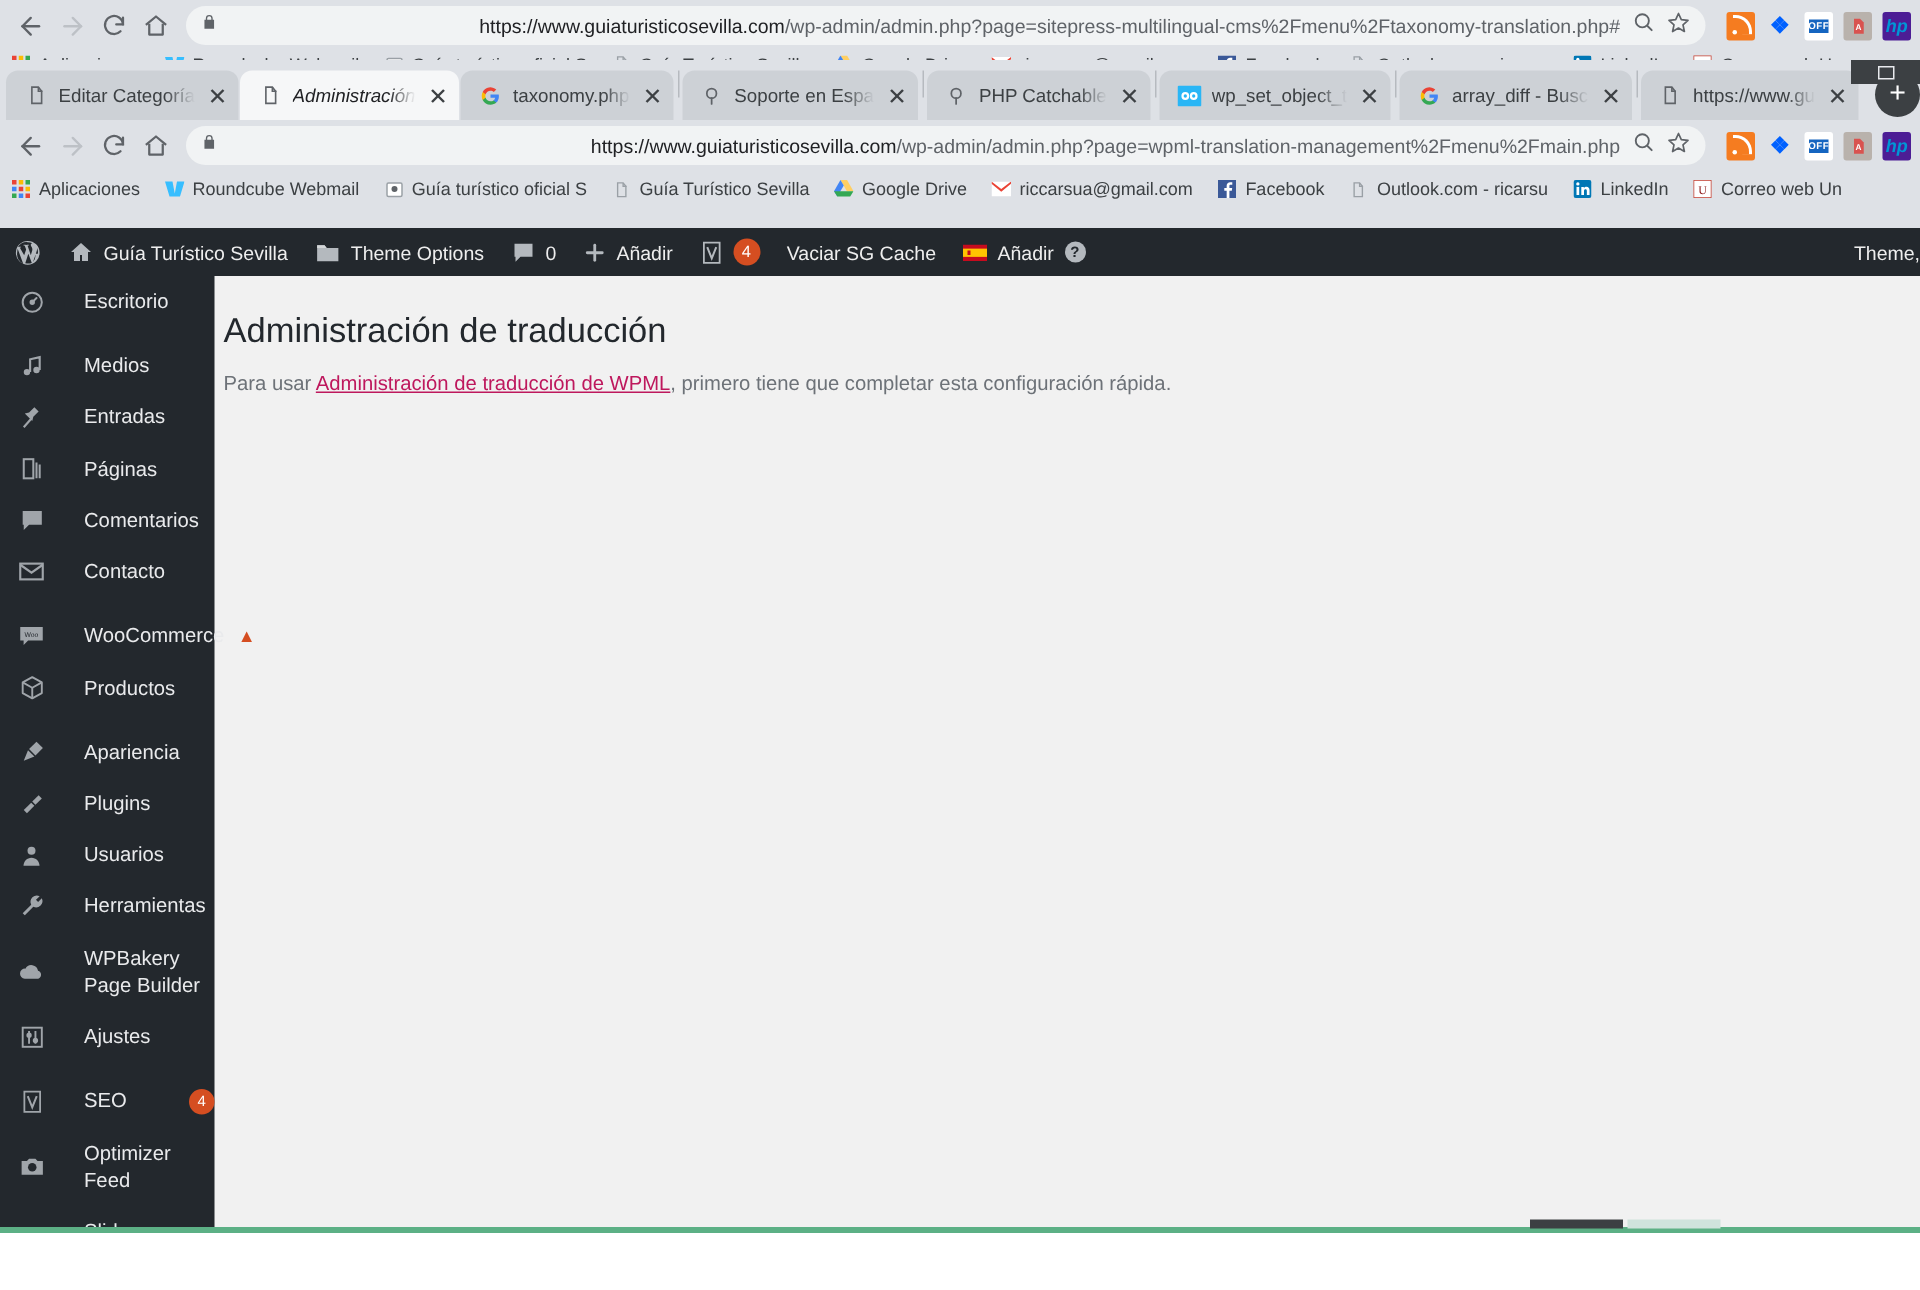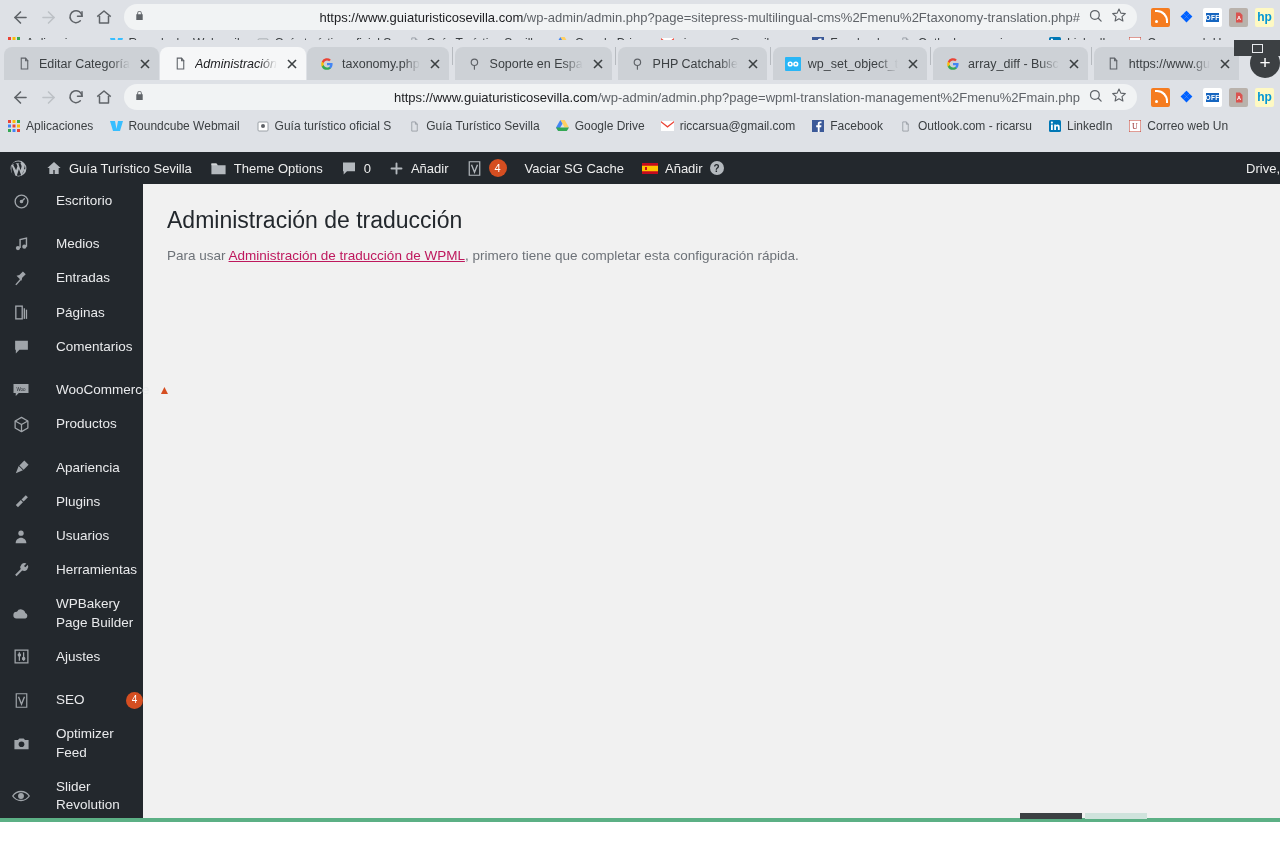--- a/index.html
+++ b/index.html
@@ -47,21 +47,21 @@
          font-size: 9px; color: #fff; font-weight: bold; }
   .ext-rss { background: #f57c20; }
   .ext-rss::before{ content:""; position:absolute; left:4px; bottom:4px; width:3px;height:3px;border-radius:50%;background:#fff;}
   .ext-rss::after{ content:""; position:absolute; left:4px; bottom:4px; width:11px;height:11px;
       border:2px solid #fff; border-left:0; border-bottom:0; border-radius:0 11px 0 0; }
   .ext-dbox { background: #dee1e6; color: #0061ff; font-size: 15px; }
   .ext-off { background: #fff; overflow:hidden; }
   .ext-off .top { height: 10px; background: linear-gradient(135deg,#ff9800 0%,#ffc107 60%,#fff 60%); }
   .ext-off .bot { height: 9px; background: #1565c0; color:#fff; font-size:6.5px; text-align:center; line-height:9px; letter-spacing:.3px;}
   .ext-pdf { background: #b9b2ac; display:flex;align-items:center;justify-content:center; }
-  .ext-hp { background: #fef9c3; color: #0096d6; font-size: 12px; font-weight: bold;}
+  .ext-hp { background: #4c1d95; color: #0096d6; font-style: italic; font-size: 12px; font-weight: bold;}
 
   .bookmarks {
     height: 17px; display: flex; align-items: center; gap: 0px;
     background: #dee1e6; padding: 0 7px; overflow: hidden;
   }
   .bm { display: flex; align-items: center; gap: 5px; padding: 0 7px 0 0; margin-right:9px; flex:0 0 auto;}
   .bm-label { font-size: 12px; color: #3c4043; white-space: nowrap; }
   .bm-ico { width: 14px; height: 14px; flex:0 0 auto; display:flex;align-items:center;justify-content:center;}
 
   
@@ -143,21 +143,21 @@
   .menu-item .mi-ico { width: 20px; flex: 0 0 20px; display:flex;align-items:center;justify-content:center; color:#a0a5aa;}
   .menu-label { flex: 1 1 auto; margin-left: 16px; }
   .menu-sep { height: 9px; }
   .warn-tri { color:#d54e21; font-size: 12px; }
   .badge-sm {
     background:#d54e21; color:#fff; border-radius:10px; min-width:17px; height:17px;
     font-size:10px; display:inline-flex;align-items:center;justify-content:center; padding:0 5px; margin-left:5px;
   }
 
   
-  .content { flex: 1 1 auto; background: #f1f1f1; padding: 22px 0 0 24px; }
+  .content { flex: 1 1 auto; background: #f1f1f1; padding: 22px 0 0 6px; }
   .page-title {
     font-size: 23px; font-weight: 400; color: #23282d;
     line-height: 1.3; margin-bottom: 12px;
   }
   .page-desc { font-size: 13.5px; color: #6d7278; }
   .page-desc a { color: #be185d; text-decoration: underline; }
 
   
   .greenline { position:absolute; left:0; top: 818px; width: 1280px; height: 4px; background:#5cb085; }
   .whitestrip { position:absolute; left:0; top: 822px; width:1280px; height:38px; background:#ffffff; }
@@ -697,21 +697,21 @@
             <svg class="flag" viewBox="0 0 16 11">
                 <rect width="16" height="11" fill="#c60b1e"></rect>
                 <rect y="2.75" width="16" height="5.5" fill="#ffc400"></rect>
                 <rect x="3" y="4" width="2" height="3" fill="#c60b1e"></rect>
               </svg>
           </span>
           <span>Añadir</span>
           <span class="help-ico">?</span>
         </div>
         <div class="ab-right">
-          <span>Drive,</span>
+          <span>Theme,</span>
         </div>
       </div>
 
       <div class="wrapper">
         <div class="sidebar">
 
           <div class="menu-item">
             <span class="mi-ico">
                 <svg width="17" height="17" viewBox="0 0 24 24" fill="none" stroke="currentColor" stroke-width="1.9">
                   <circle cx="12" cy="12" r="9"></circle>
@@ -752,20 +752,29 @@
               </span>
             <span class="menu-label">Páginas</span>
           </div>
           <div class="menu-item">
             <span class="mi-ico">
                 <svg width="17" height="16" viewBox="0 0 24 22" fill="currentColor">
                   <path d="M3 2h18v13H9l-5 5v-5H3z"></path>
                 </svg>
               </span>
             <span class="menu-label">Comentarios</span>
+          </div>
+          <div class="menu-item">
+            <span class="mi-ico">
+                <svg width="18" height="14" viewBox="0 0 24 18" fill="none" stroke="currentColor" stroke-width="1.9">
+                  <rect x="2" y="2" width="20" height="14"></rect>
+                  <path d="M2 3l10 7 10-7"></path>
+                </svg>
+              </span>
+            <span class="menu-label">Contacto</span>
           </div>
           <div class="menu-sep"></div>
 
           <div class="menu-item">
             <span class="mi-ico">
                 <svg width="18" height="16" viewBox="0 0 24 20" fill="currentColor">
                   <path d="M2 2h20v12H9l-4 4v-4H2z"></path>
                   <text x="12" y="11" font-size="6" fill="#23282d" text-anchor="middle" font-family="sans-serif">Woo</text>
                 </svg>
               </span>

